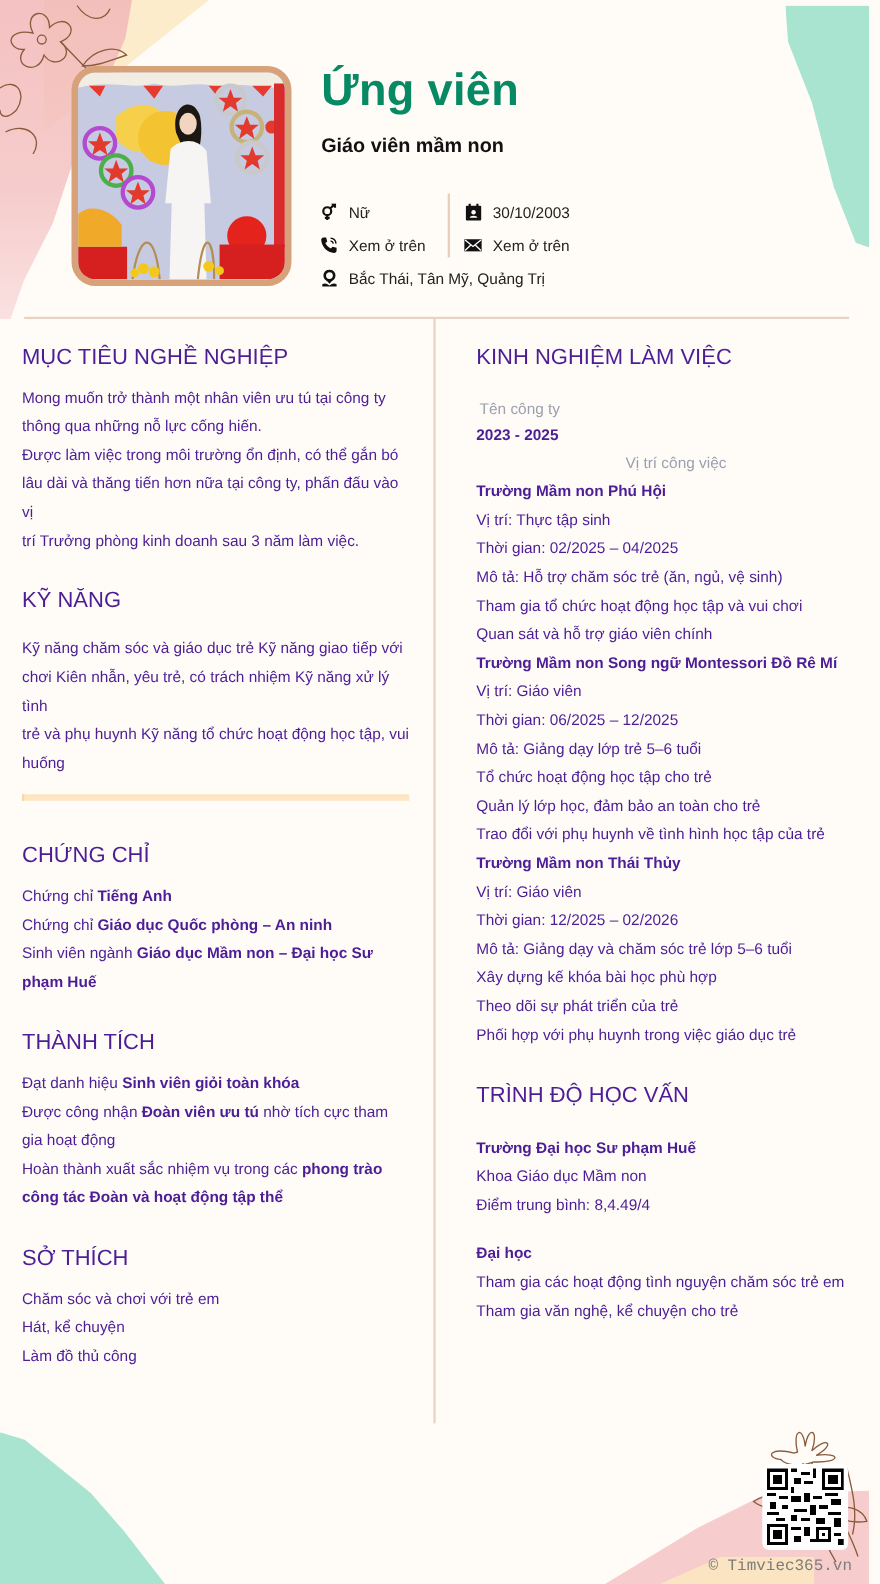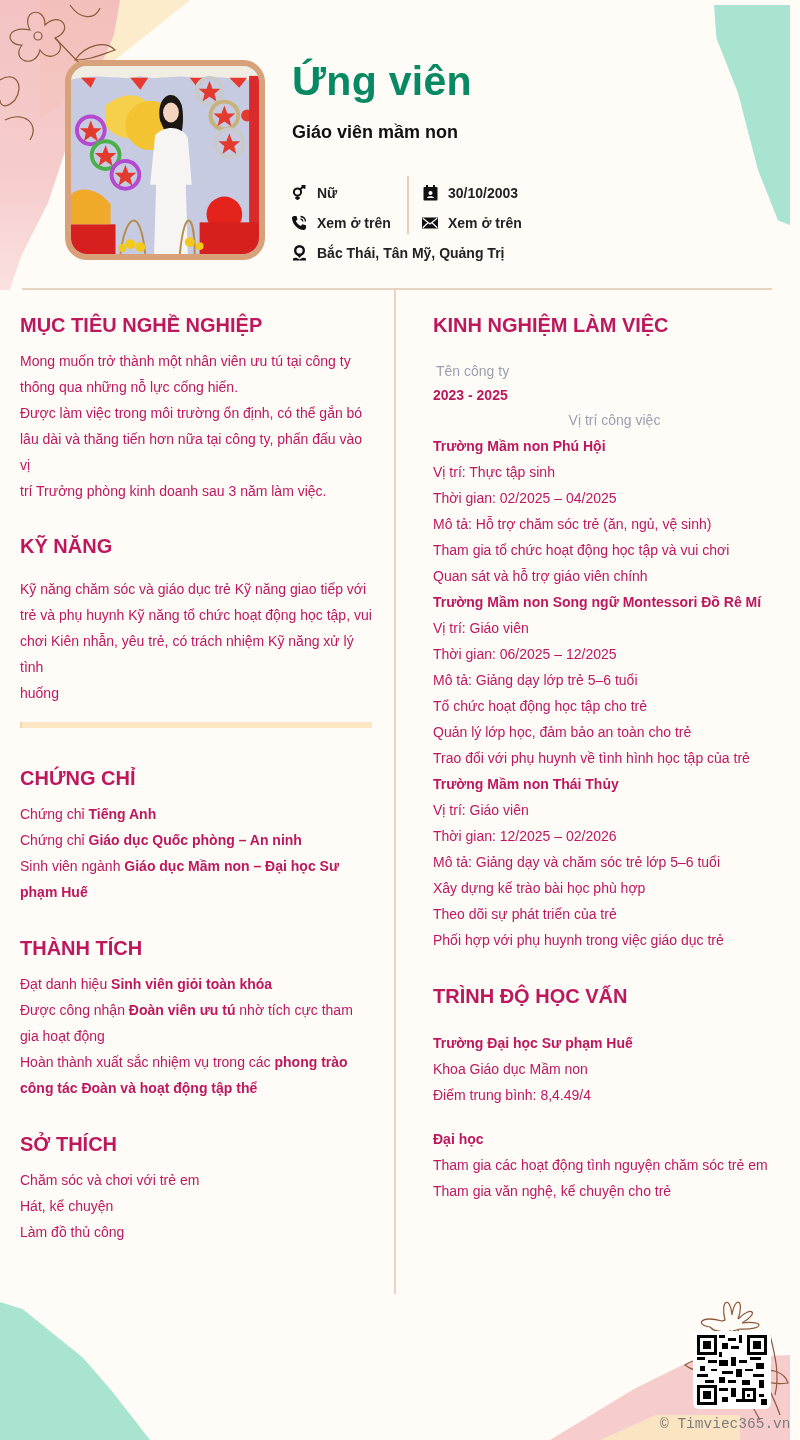--- a/index.html
+++ b/index.html
@@ -61,49 +61,49 @@
     .name {
       position: absolute; left: 292px; top: 58px;
       font-size: 41px; font-weight: 700; color: #078a64; letter-spacing: .3px;
     }
     .job {
       position: absolute; left: 292px; top: 122px;
       font-size: 18px; font-weight: 700; color: #111;
     }
     .info { position: absolute; left: 290px; top: 178px; font-size: 14px; color: #222; }
     .info-row { display: flex; align-items: center; height: 30px; }
-    .info-item { display: flex; align-items: center; font-weight: bold; }
+    .info-item { display: flex; align-items: center; }
     .info-item .ic { width: 18px; height: 18px; margin-right: 9px; display: inline-flex; align-items: center; justify-content: center; }
     .info-col-left { width: 117px; }
     .info-col-right { padding-left: 14px; }
     .vdiv-small { position: absolute; left: 407px; top: 176px; width: 2px; height: 58px; background: #e8cdb9; }
 
     .hrule { position: absolute; left: 22px; top: 288px; width: 750px; height: 2px; background: #e8d3c3; }
     .vrule { position: absolute; left: 394px; top: 290px; width: 2px; height: 1004px; background: #e8d3c3; }
 
     
     .col { position: absolute; top: 300px; }
     .col-left { left: 20px; width: 355px; }
     .col-right { left: 433px; width: 360px; }
     .sec-title {
-      font-size: 20px; font-weight: 700; color: #be185d;
+      font-size: 20px; font-weight: 400; color: #4c1d95;
       height: 50px; line-height: 50px; margin-top: 0;
     }
-    .p { font-size: 14px; line-height: 26px; color: #be185d; }
+    .p { font-size: 14px; line-height: 26px; color: #4c1d95; }
     .p b { font-weight: 700; }
     .muted { font-size: 14px; line-height: 24px; color: #9ba0ae; padding-left: 3px; }
     .bold { font-weight: 700; }
     .skill-bar { height: 6px; background: #fce6c4; margin-top: 16px; margin-right: 3px; border-left: 2px solid #f7d7a6; }
 
     .qr {
       position: absolute; left: 693px; top: 1331px; width: 78px; height: 78px;
       background: #fff; border-radius: 6px; padding: 4px;
     }
     .copyright {
-      position: absolute; left: 660px; top: 1416px; font-size: 14.5px;
+      position: absolute; left: 644px; top: 1416px; font-size: 14.5px;
       font-family: "Liberation Mono", "DejaVu Sans Mono", monospace; color: #7d7d7d;
     }
   </style>
 </head>
 <body>
 
 <div class="page">
 
   <div class="blob blob-tl-yellow"></div>
   <div class="blob blob-tl-pink"></div>
@@ -248,22 +248,22 @@
         <div>Được làm việc trong môi trường ổn định, có thể gắn bó</div>
         <div>lâu dài và thăng tiến hơn nữa tại công ty, phấn đấu vào vị</div>
         <div>trí Trưởng phòng kinh doanh sau 3 năm làm việc.</div>
       </div>
     </section>
 
     <section style="margin-top:17px;">
       <div class="sec-title">KỸ NĂNG</div>
       <div class="p" style="margin-top:5px;">
         <div>Kỹ năng chăm sóc và giáo dục trẻ Kỹ năng giao tiếp với</div>
+        <div>chơi Kiên nhẫn, yêu trẻ, có trách nhiệm Kỹ năng xử lý tình</div>
         <div>trẻ và phụ huynh Kỹ năng tổ chức hoạt động học tập, vui</div>
-        <div>chơi Kiên nhẫn, yêu trẻ, có trách nhiệm Kỹ năng xử lý tình</div>
         <div>huống</div>
       </div>
       <div class="skill-bar"></div>
     </section>
 
     <section style="margin-top:25px;">
       <div class="sec-title">CHỨNG CHỈ</div>
       <div class="p" style="margin-top:-2px;">
         <div><span>Chứng chỉ </span><b>Tiếng Anh</b></div>
         <div><span>Chứng chỉ </span><b>Giáo dục Quốc phòng – An ninh</b></div>
@@ -311,21 +311,21 @@
         <div>Thời gian: 06/2025 – 12/2025</div>
         <div>Mô tả: Giảng dạy lớp trẻ 5–6 tuổi</div>
         <div>Tổ chức hoạt động học tập cho trẻ</div>
         <div>Quản lý lớp học, đảm bảo an toàn cho trẻ</div>
         <div>Trao đổi với phụ huynh về tình hình học tập của trẻ</div>
 
         <div class="bold">Trường Mầm non Thái Thủy</div>
         <div>Vị trí: Giáo viên</div>
         <div>Thời gian: 12/2025 – 02/2026</div>
         <div>Mô tả: Giảng dạy và chăm sóc trẻ lớp 5–6 tuổi</div>
-        <div>Xây dựng kế trào bài học phù hợp</div>
+        <div>Xây dựng kế khóa bài học phù hợp</div>
         <div>Theo dõi sự phát triển của trẻ</div>
         <div>Phối hợp với phụ huynh trong việc giáo dục trẻ</div>
       </div>
     </section>
 
     <section style="margin-top:18px;">
       <div class="sec-title">TRÌNH ĐỘ HỌC VẤN</div>
       <div class="p" style="margin-top:9px;">
         <div class="bold">Trường Đại học Sư phạm Huế</div>
         <div>Khoa Giáo dục Mầm non</div>

